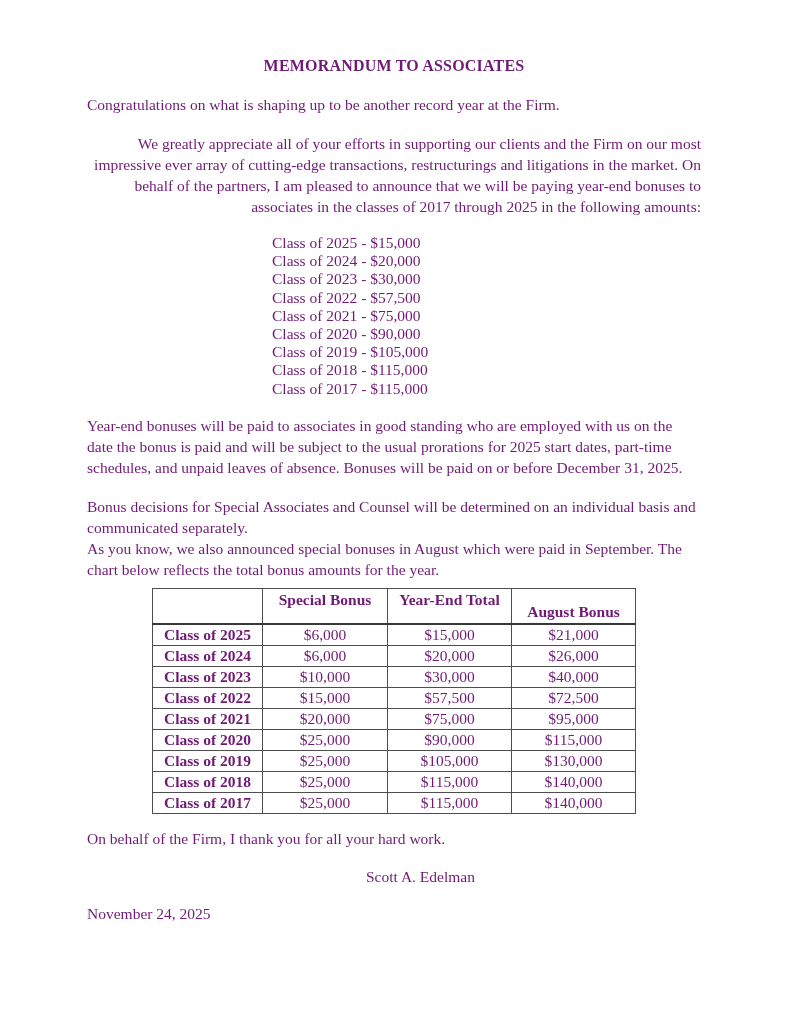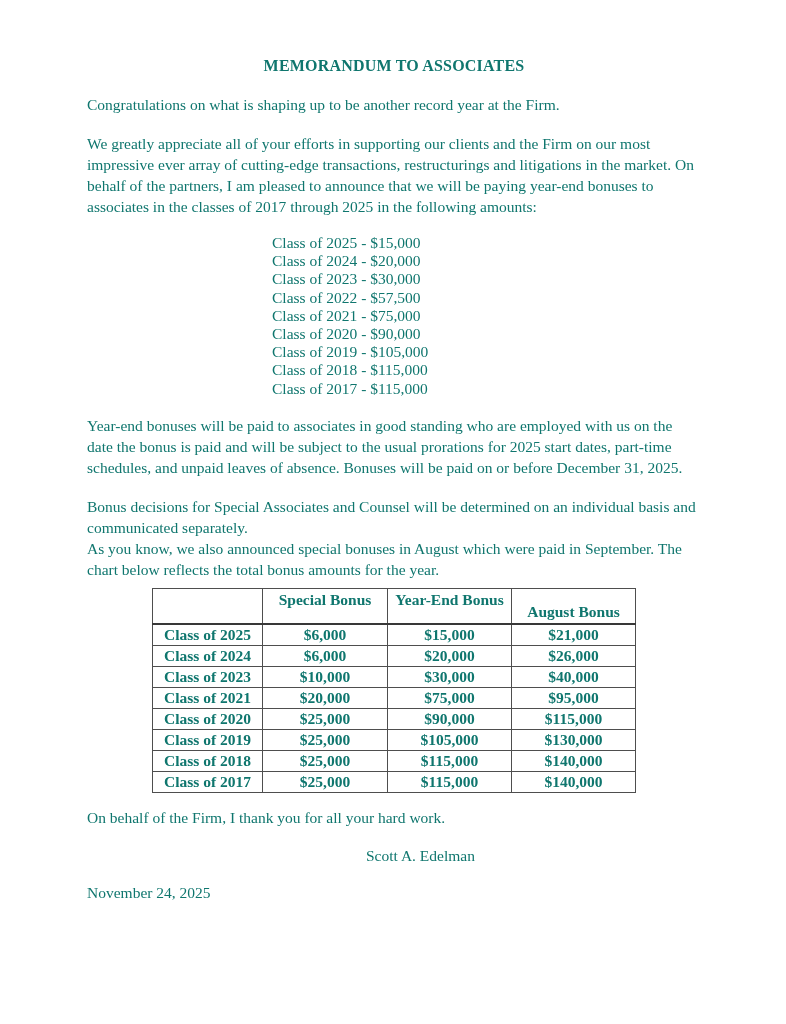--- a/index.html
+++ b/index.html
@@ -1,42 +1,42 @@
 <!DOCTYPE html>
 <html><head>
 <meta charset="utf-8">
 <style>
   html, body { margin: 0; padding: 0; background: #ffffff; }
   .page {
     position: relative;
     width: 786px;
     height: 1024px;
     background: #ffffff;
-    color: #0f766e;
+    color: #701a75;
     font-family: "Liberation Serif", "DejaVu Serif", serif;
     overflow: hidden;
   }
   .content {
     position: absolute;
     left: 87px;
     top: 55px;
     width: 614px;
     font-size: 15.5px;
     line-height: 21px;
   }
   .title {
     font-size: 16px;
     font-weight: bold;
     text-align: center;
     margin: 0 0 18px 0;
     line-height: 21px;
     letter-spacing: 0.2px;
   }
   p { margin: 0 0 18px 0; }
-  .p-appreciation { margin-bottom: 16px; }
+  .p-appreciation { margin-bottom: 16px; text-align: right; }
   .bonus-list {
     margin: 17px 0 17px 185px;
     line-height: 18.2px;
   }
   .p-payment-terms { }
   .p-special-associates { margin-bottom: 0; }
   .p-special-bonuses { margin-bottom: 8px; }
   table.bonus-table {
     border-collapse: collapse;
     table-layout: fixed;
@@ -45,21 +45,20 @@
     font-size: 15.5px;
   }
   .bonus-table col.w0 { width: 110px; }
   .bonus-table col.w1 { width: 125px; }
   .bonus-table col.w2 { width: 124px; }
   .bonus-table col.w3 { width: 124px; }
   .bonus-table th, .bonus-table td {
     border: 1px solid #4e4e4e;
     text-align: center;
     padding: 0 2px;
-    font-weight: bold;
   }
   .bonus-table thead tr { height: 36px; }
   .bonus-table thead th {
     font-weight: bold;
     border-bottom: 2.5px solid #383838;
     line-height: 18px;
     padding-top: 2px;
     padding-bottom: 2px;
   }
   .bonus-table thead th.va-top { vertical-align: top; }
@@ -108,21 +107,21 @@
       <colgroup>
         <col class="w0">
           <col class="w1">
           <col class="w2">
           <col class="w3">
       </colgroup>
       <thead>
         <tr>
           <th class="va-top"></th>
           <th class="va-top">Special Bonus</th>
-          <th class="va-top">Year-End Bonus</th>
+          <th class="va-top">Year-End Total</th>
           <th class="va-bottom">August Bonus</th>
         </tr>
       </thead>
       <tbody>
         <tr>
           <td class="row-label">Class of 2025</td>
           <td>$6,000</td>
           <td>$15,000</td>
           <td>$21,000</td>
         </tr>
@@ -130,20 +129,26 @@
           <td class="row-label">Class of 2024</td>
           <td>$6,000</td>
           <td>$20,000</td>
           <td>$26,000</td>
         </tr>
         <tr>
           <td class="row-label">Class of 2023</td>
           <td>$10,000</td>
           <td>$30,000</td>
           <td>$40,000</td>
+        </tr>
+        <tr>
+          <td class="row-label">Class of 2022</td>
+          <td>$15,000</td>
+          <td>$57,500</td>
+          <td>$72,500</td>
         </tr>
         <tr>
           <td class="row-label">Class of 2021</td>
           <td>$20,000</td>
           <td>$75,000</td>
           <td>$95,000</td>
         </tr>
         <tr>
           <td class="row-label">Class of 2020</td>
           <td>$25,000</td>

